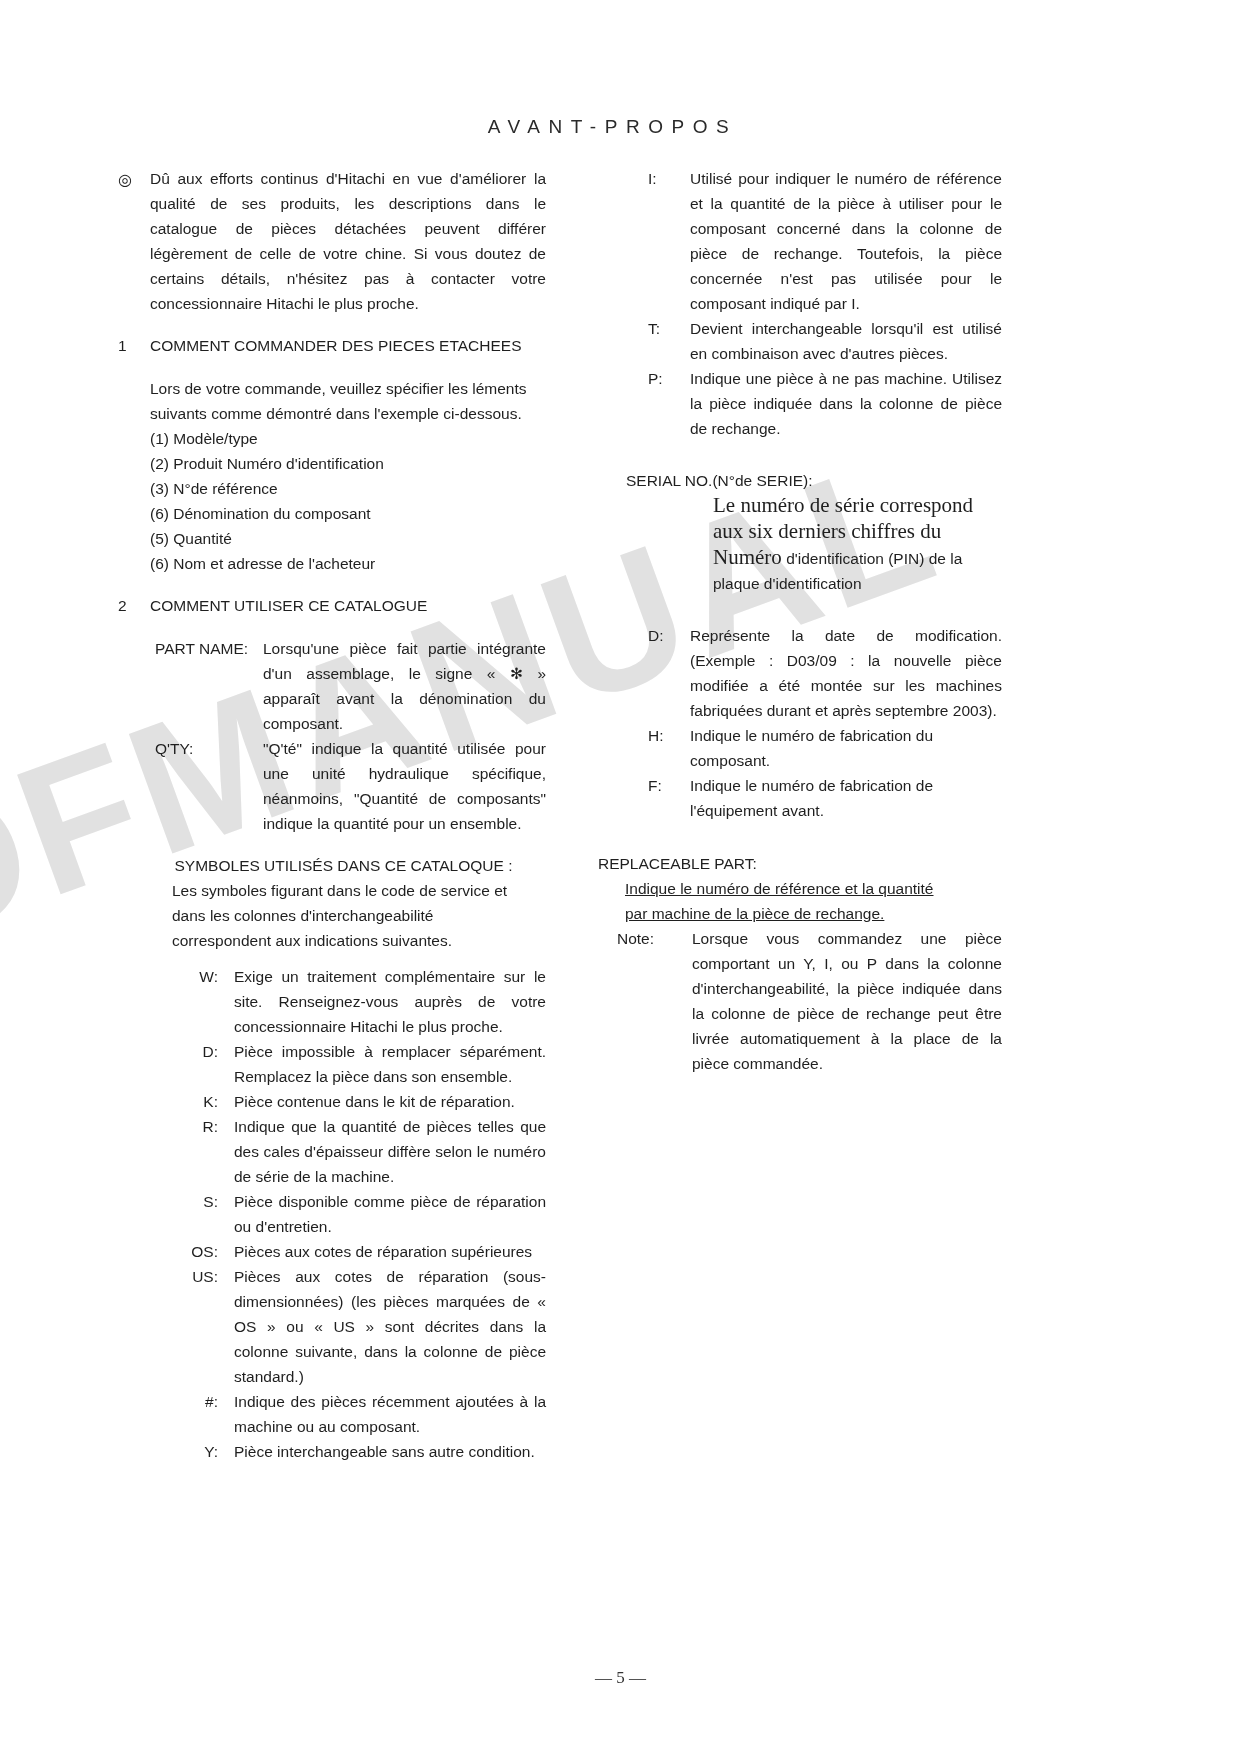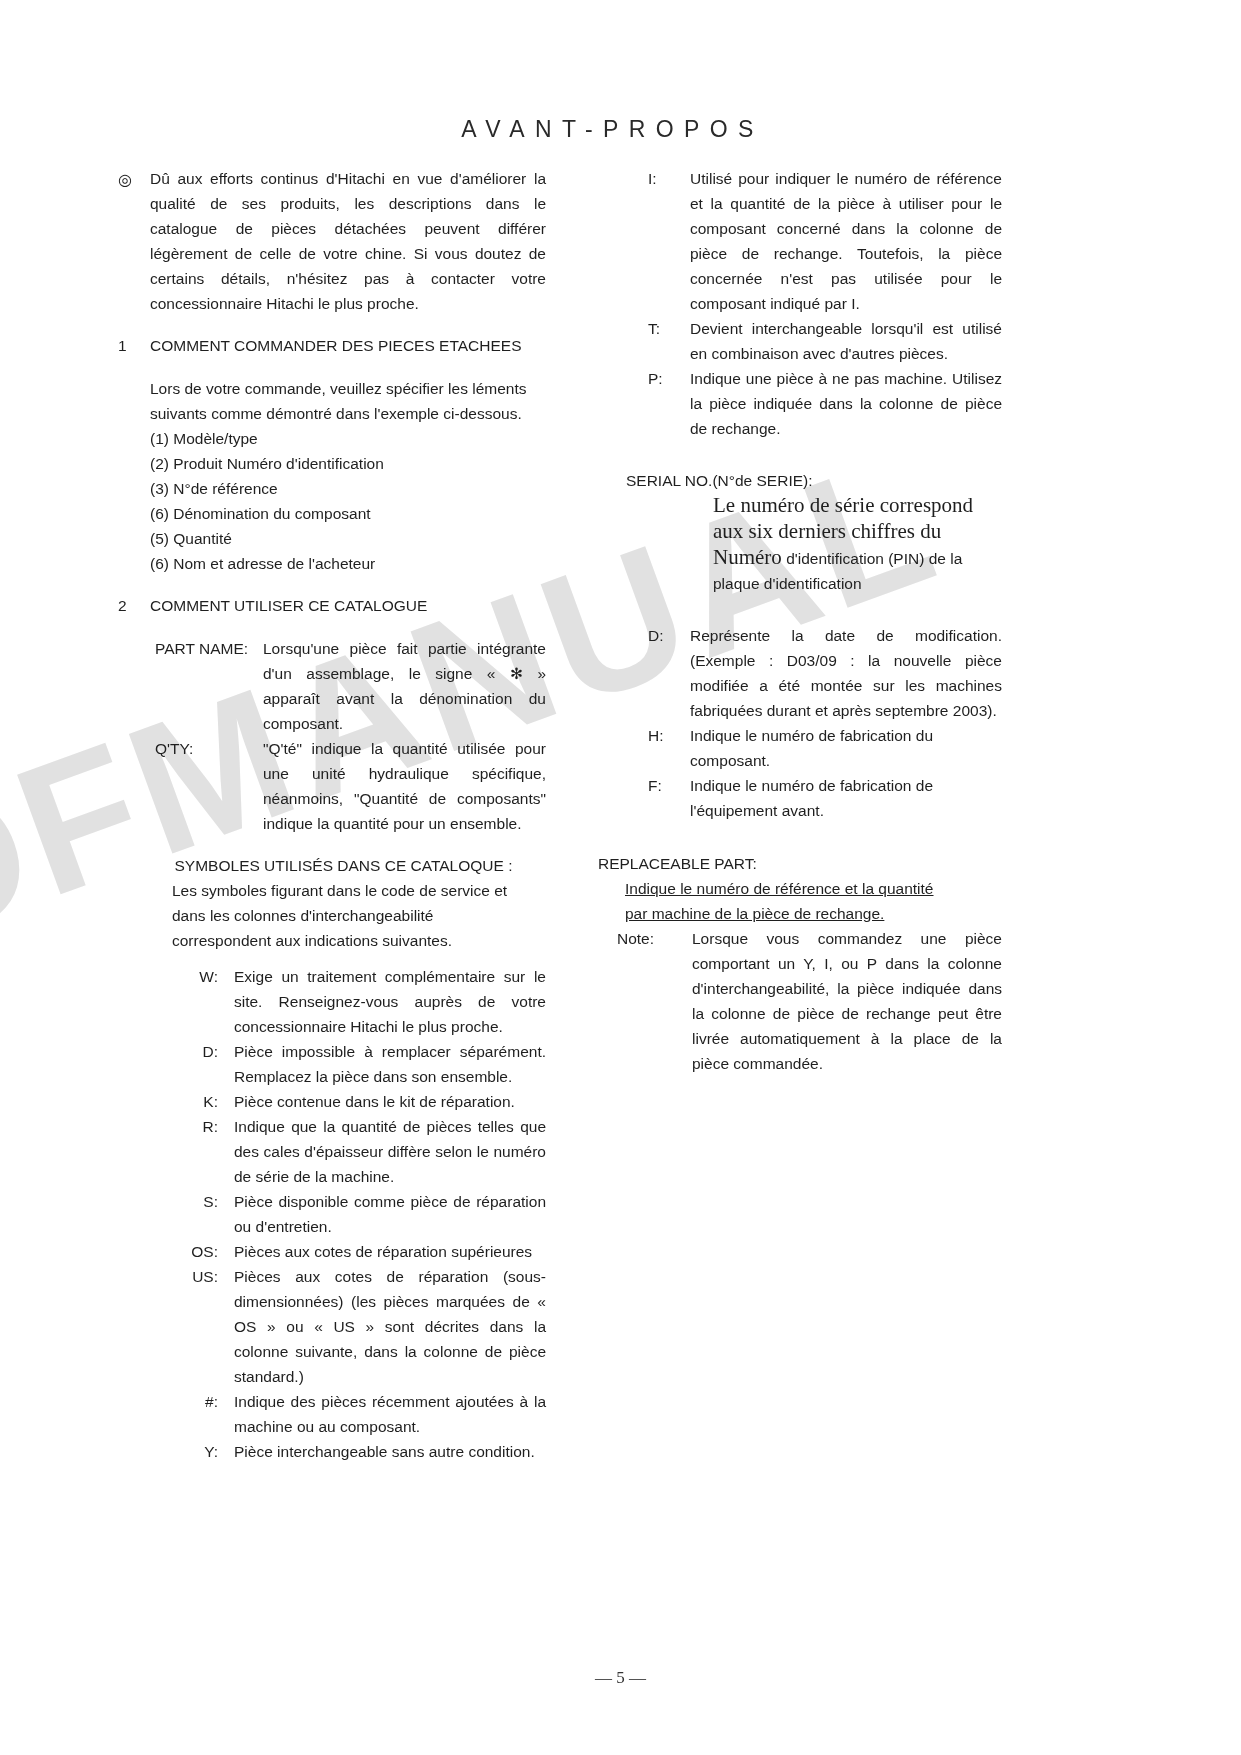--- a/index.html
+++ b/index.html
@@ -29,21 +29,21 @@
     transform-origin:0 0;
     white-space:nowrap;
     z-index:0;
     user-select:none;
   }
   .title {
     position:absolute;
     top:116px;
     left:0; right:16px;
     text-align:center;
-    font-size:23px;
+    font-size:19px;
     font-weight:400;
     letter-spacing:0.45em;
     color:#2a2a2a;
     z-index:1;
   }
   .col {
     position:absolute;
     z-index:1;
     font-size:15.5px;
     line-height:25px;

